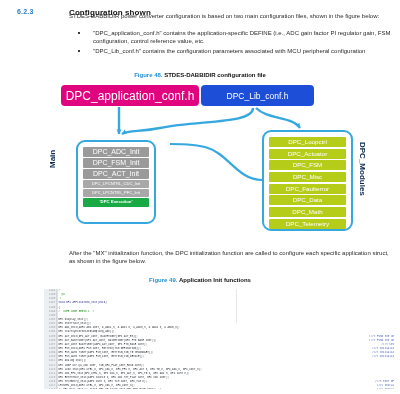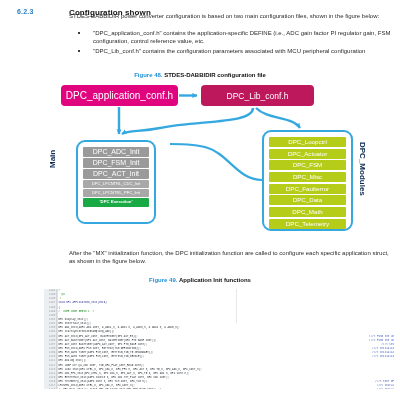--- a/index.html
+++ b/index.html
@@ -46,26 +46,26 @@
   
   .diagram{position:absolute;left:0;top:80px;width:400px;height:165px;}
   .diagram svg{position:absolute;left:0;top:0;}
 
   .node{
     position:absolute;border-radius:4px;
     display:flex;align-items:center;justify-content:center;
     color:#fff;box-sizing:border-box;
   }
   #node-app{
-    left:61px;top:5px;width:117px;height:21px;
-    background:#e0047f;font-size:10px;
+    left:61px;top:5px;width:138px;height:21px;
+    background:#e0047f;font-size:12px;
   }
   #node-lib{
     left:201px;top:5px;width:113px;height:21px;
-    background:#be185d;font-size:8.5px;
+    background:#1d4ed8;font-size:8.5px;
   }
 
   
   .panel{
     position:absolute;border:2.2px solid #35a8e0;border-radius:9px;
     background:#fff;box-sizing:border-box;
   }
   #panel-main{left:76px;top:60px;width:80px;height:84px;}
   #panel-mods{left:262px;top:50px;width:91px;height:101px;}
 

